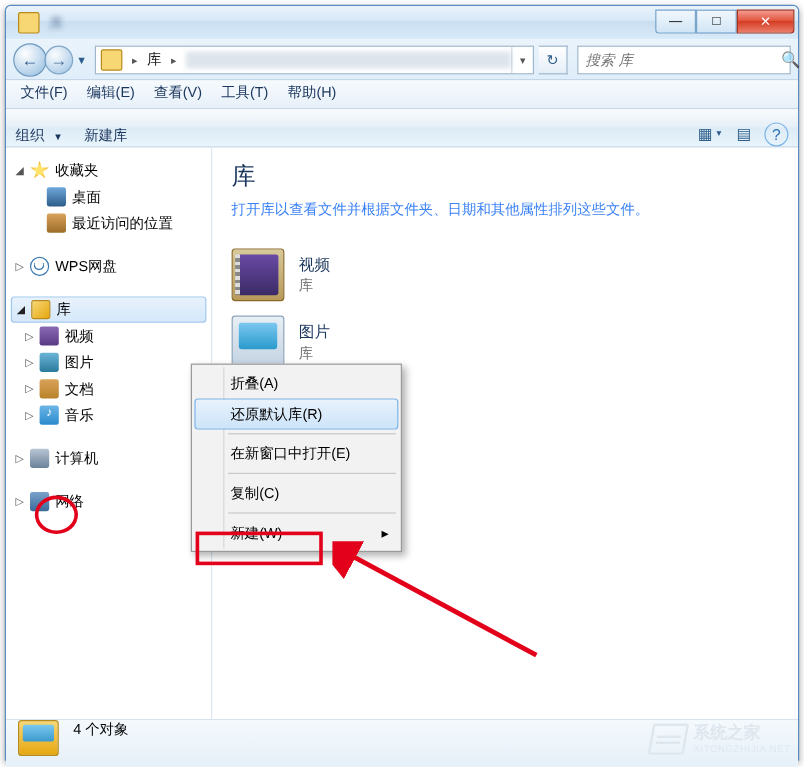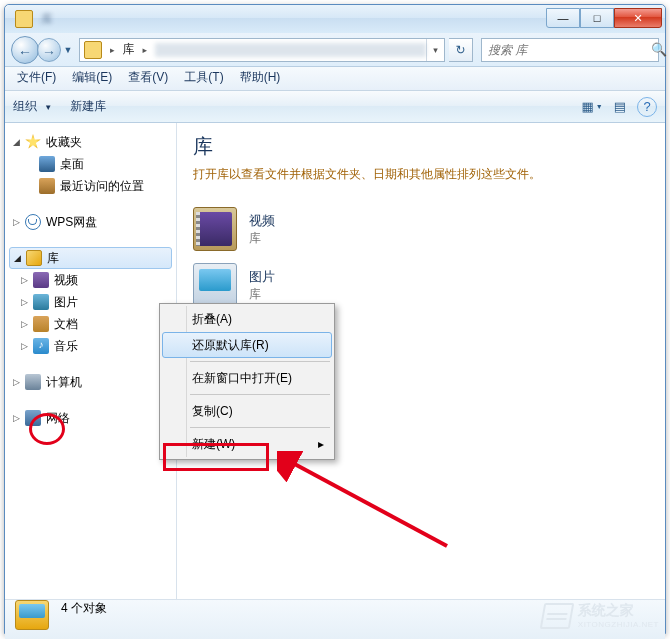--- a/index.html
+++ b/index.html
@@ -31,21 +31,21 @@
 .addr-ref{width:24px;height:24px;border:1px solid #9fb7cc;border-left:none;background:linear-gradient(#fff,#e5eef7);display:flex;align-items:center;justify-content:center;font-size:12px;color:#2d5d8a;}
 .searchbox{width:178px;height:24px;border:1px solid #9fb7cc;background:#fff;display:flex;align-items:center;margin-left:4px;}
 .searchbox input{border:none;outline:none;flex:1;font-size:12px;padding:0 6px;color:#7a8a99;font-style:italic;background:transparent;}
 .search-ic{width:22px;text-align:center;color:#4d7aa6;font-size:13px;}
 
 
 .menubar{height:24px;background:linear-gradient(#f6fafd,#e7f0f9);border-bottom:1px solid #c6d6e4;display:flex;align-items:flex-start;padding:0 4px;font-size:12px;}
 .menubar span{padding:2px 8px;color:#1a365d;}
 
 
-.cmdbar{height:32px;background:linear-gradient(#f8fbfd,#e6f0f8 48%,#dcebf6 50%,#e9f4fb);border-bottom:1px solid #b8cee2;display:flex;align-items:center;padding:0 8px;font-size:12px;color:#1a365d;}
+.cmdbar{height:32px;background:linear-gradient(#f8fbfd,#e6f0f8 48%,#dcebf6 50%,#e9f4fb);border-bottom:1px solid #b8cee2;display:flex;align-items:flex-end;padding:0 8px;font-size:12px;color:#1a365d;}
 .cmdbar .drop{font-size:8px;margin-left:4px;}
 .cmdbar .sep{flex:1;}
 .cmd-icon{width:22px;height:22px;margin-left:6px;display:flex;align-items:center;justify-content:center;color:#2d5d8a;font-size:13px;border-radius:3px;}
 .cmd-icon .drop{font-size:7px;margin-left:2px;}
 
 
 .body{display:flex;height:476px;position:relative;}
 .tree{width:172px;border-right:1px solid #d8e2ec;background:#fff;padding:8px 0;font-size:12px;overflow:hidden;}
 .tgroup{margin-bottom:14px;}
 .titem{display:flex;align-items:center;height:22px;padding-left:8px;cursor:default;}
@@ -64,21 +64,21 @@
 .ic-vid{background:linear-gradient(#8b6ab5,#5a3a85);border-radius:2px;}
 .ic-pic{background:linear-gradient(#6bb5d9,#2a7a9c);border-radius:2px;}
 .ic-doc{background:linear-gradient(#d9a35a,#b8822a);border-radius:2px;}
 .ic-mus{background:linear-gradient(#6bb5e6,#2a8acc);border-radius:2px;position:relative;}
 .ic-mus::after{content:"♪";position:absolute;inset:0;color:#fff;font-size:10px;text-align:center;line-height:14px;}
 .ic-comp{background:linear-gradient(#b8c6d4,#6a8299);border-radius:2px;}
 .ic-net{background:linear-gradient(#7aa3cc,#3a6a99);border-radius:2px;}
 
 .content{flex:1;padding:10px 16px;background:#fff;position:relative;}
 .content h1{font-size:20px;font-weight:normal;color:#1a365d;margin-bottom:6px;}
-.content .desc{font-size:12px;color:#a16207;margin-bottom:18px;}
+.content .desc{font-size:12px;color:#3b82f6;margin-bottom:18px;}
 .libitem{display:flex;align-items:center;height:56px;}
 .lib-big-icon{width:44px;height:44px;margin-right:12px;}
 .libv{background:linear-gradient(#d8c89a,#b89a5a);border:1px solid #8a6a2a;border-radius:3px;position:relative;}
 .libv::before{content:"";position:absolute;left:4px;top:4px;right:4px;bottom:4px;background:linear-gradient(#6a4aa5,#3a2a65);border-radius:2px;}
 .libv::after{content:"";position:absolute;left:2px;top:4px;width:4px;bottom:4px;background:repeating-linear-gradient(#ddd 0 3px,#888 3px 6px);}
 .libp{background:linear-gradient(#e8eef4,#c2d2e2);border:1px solid #8aa2ba;border-radius:3px;position:relative;}
 .libp::after{content:"";position:absolute;left:5px;right:5px;top:5px;height:22px;background:linear-gradient(#7ac8f0,#2a9acc);border-radius:2px;}
 .lib-txt .lname{font-size:13px;color:#1a365d;}
 .lib-txt .ltype{font-size:12px;color:#777;}
 

